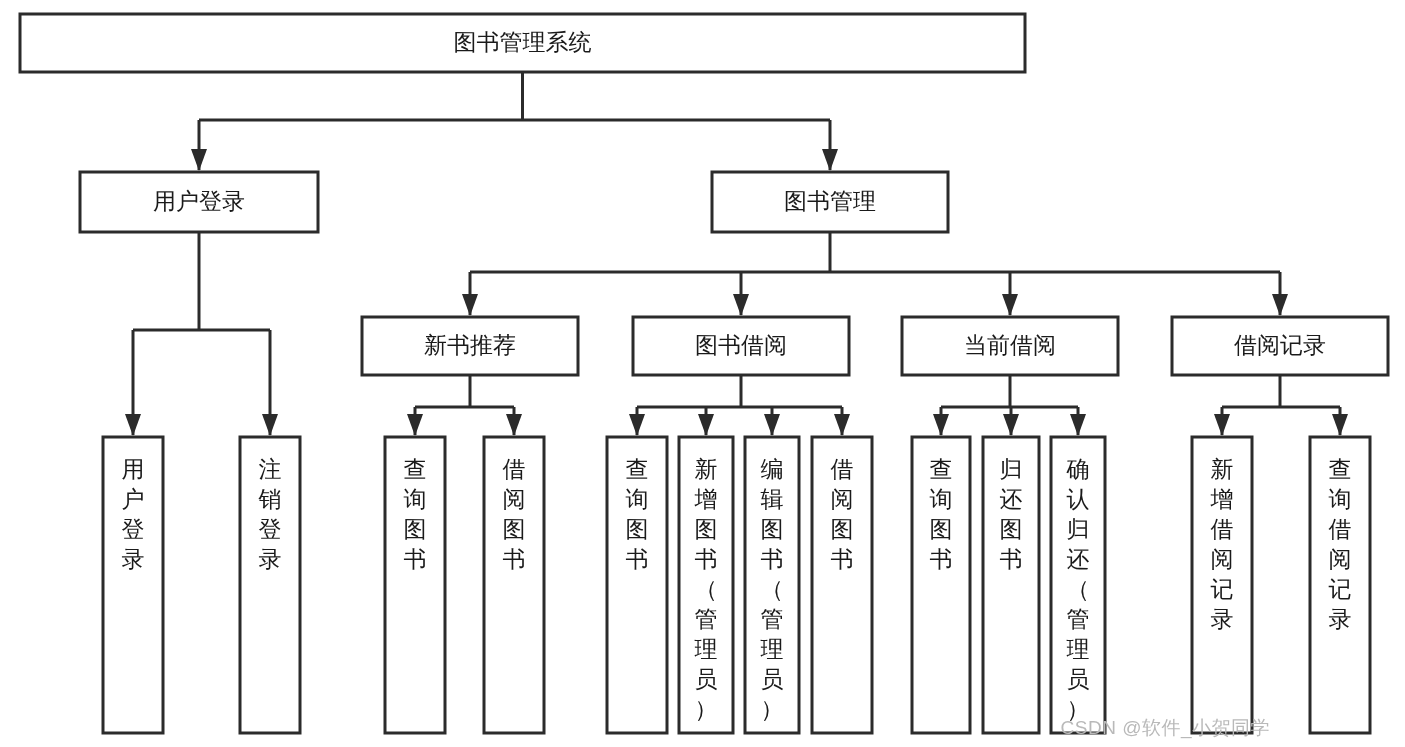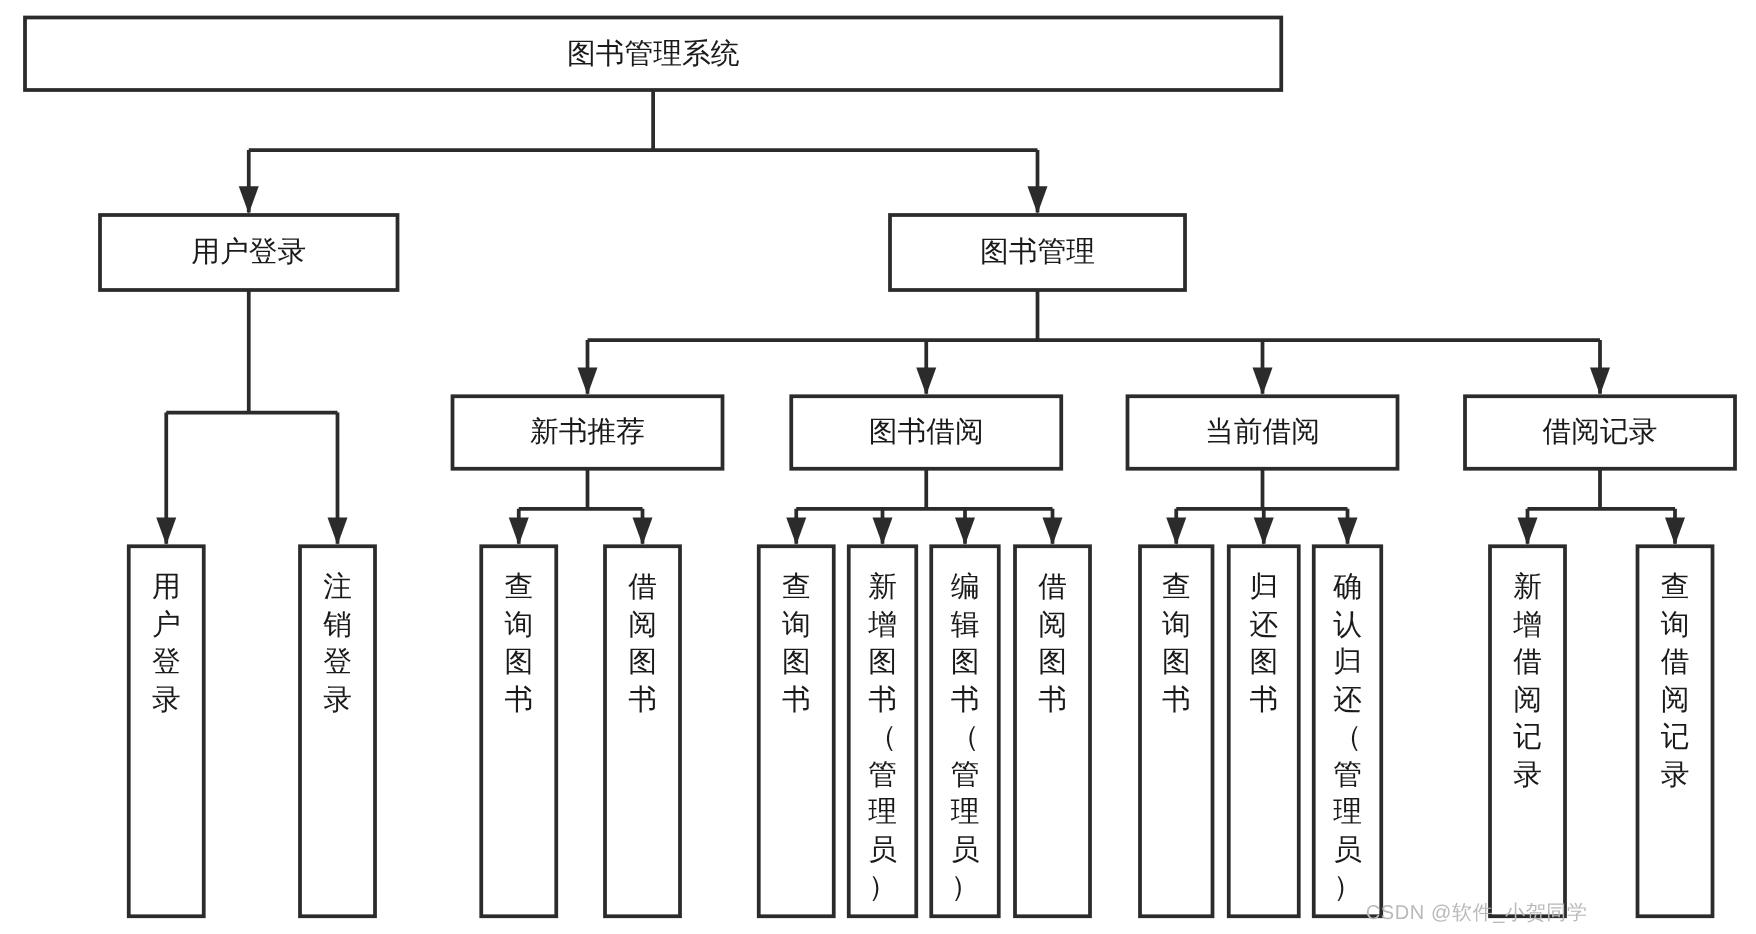--- a/index.html
+++ b/index.html
@@ -51,21 +51,21 @@
     font-family: "Liberation Sans", "DejaVu Sans", sans-serif;
     font-size: 23px;
     fill: #1a1a1a;
     text-anchor: middle;
   }
   .watermark {
     position: absolute;
     right: 8px;
     bottom: 6px;
     font-family: "Liberation Sans", "DejaVu Sans", sans-serif;
-    font-size: 16px;
+    font-size: 19px;
     color: #b9b9b9;
     white-space: nowrap;
     pointer-events: none;
     letter-spacing: 0.5px;
   }
 </style>
 </head>
 <body>
 
 <div id="diagram-root">

